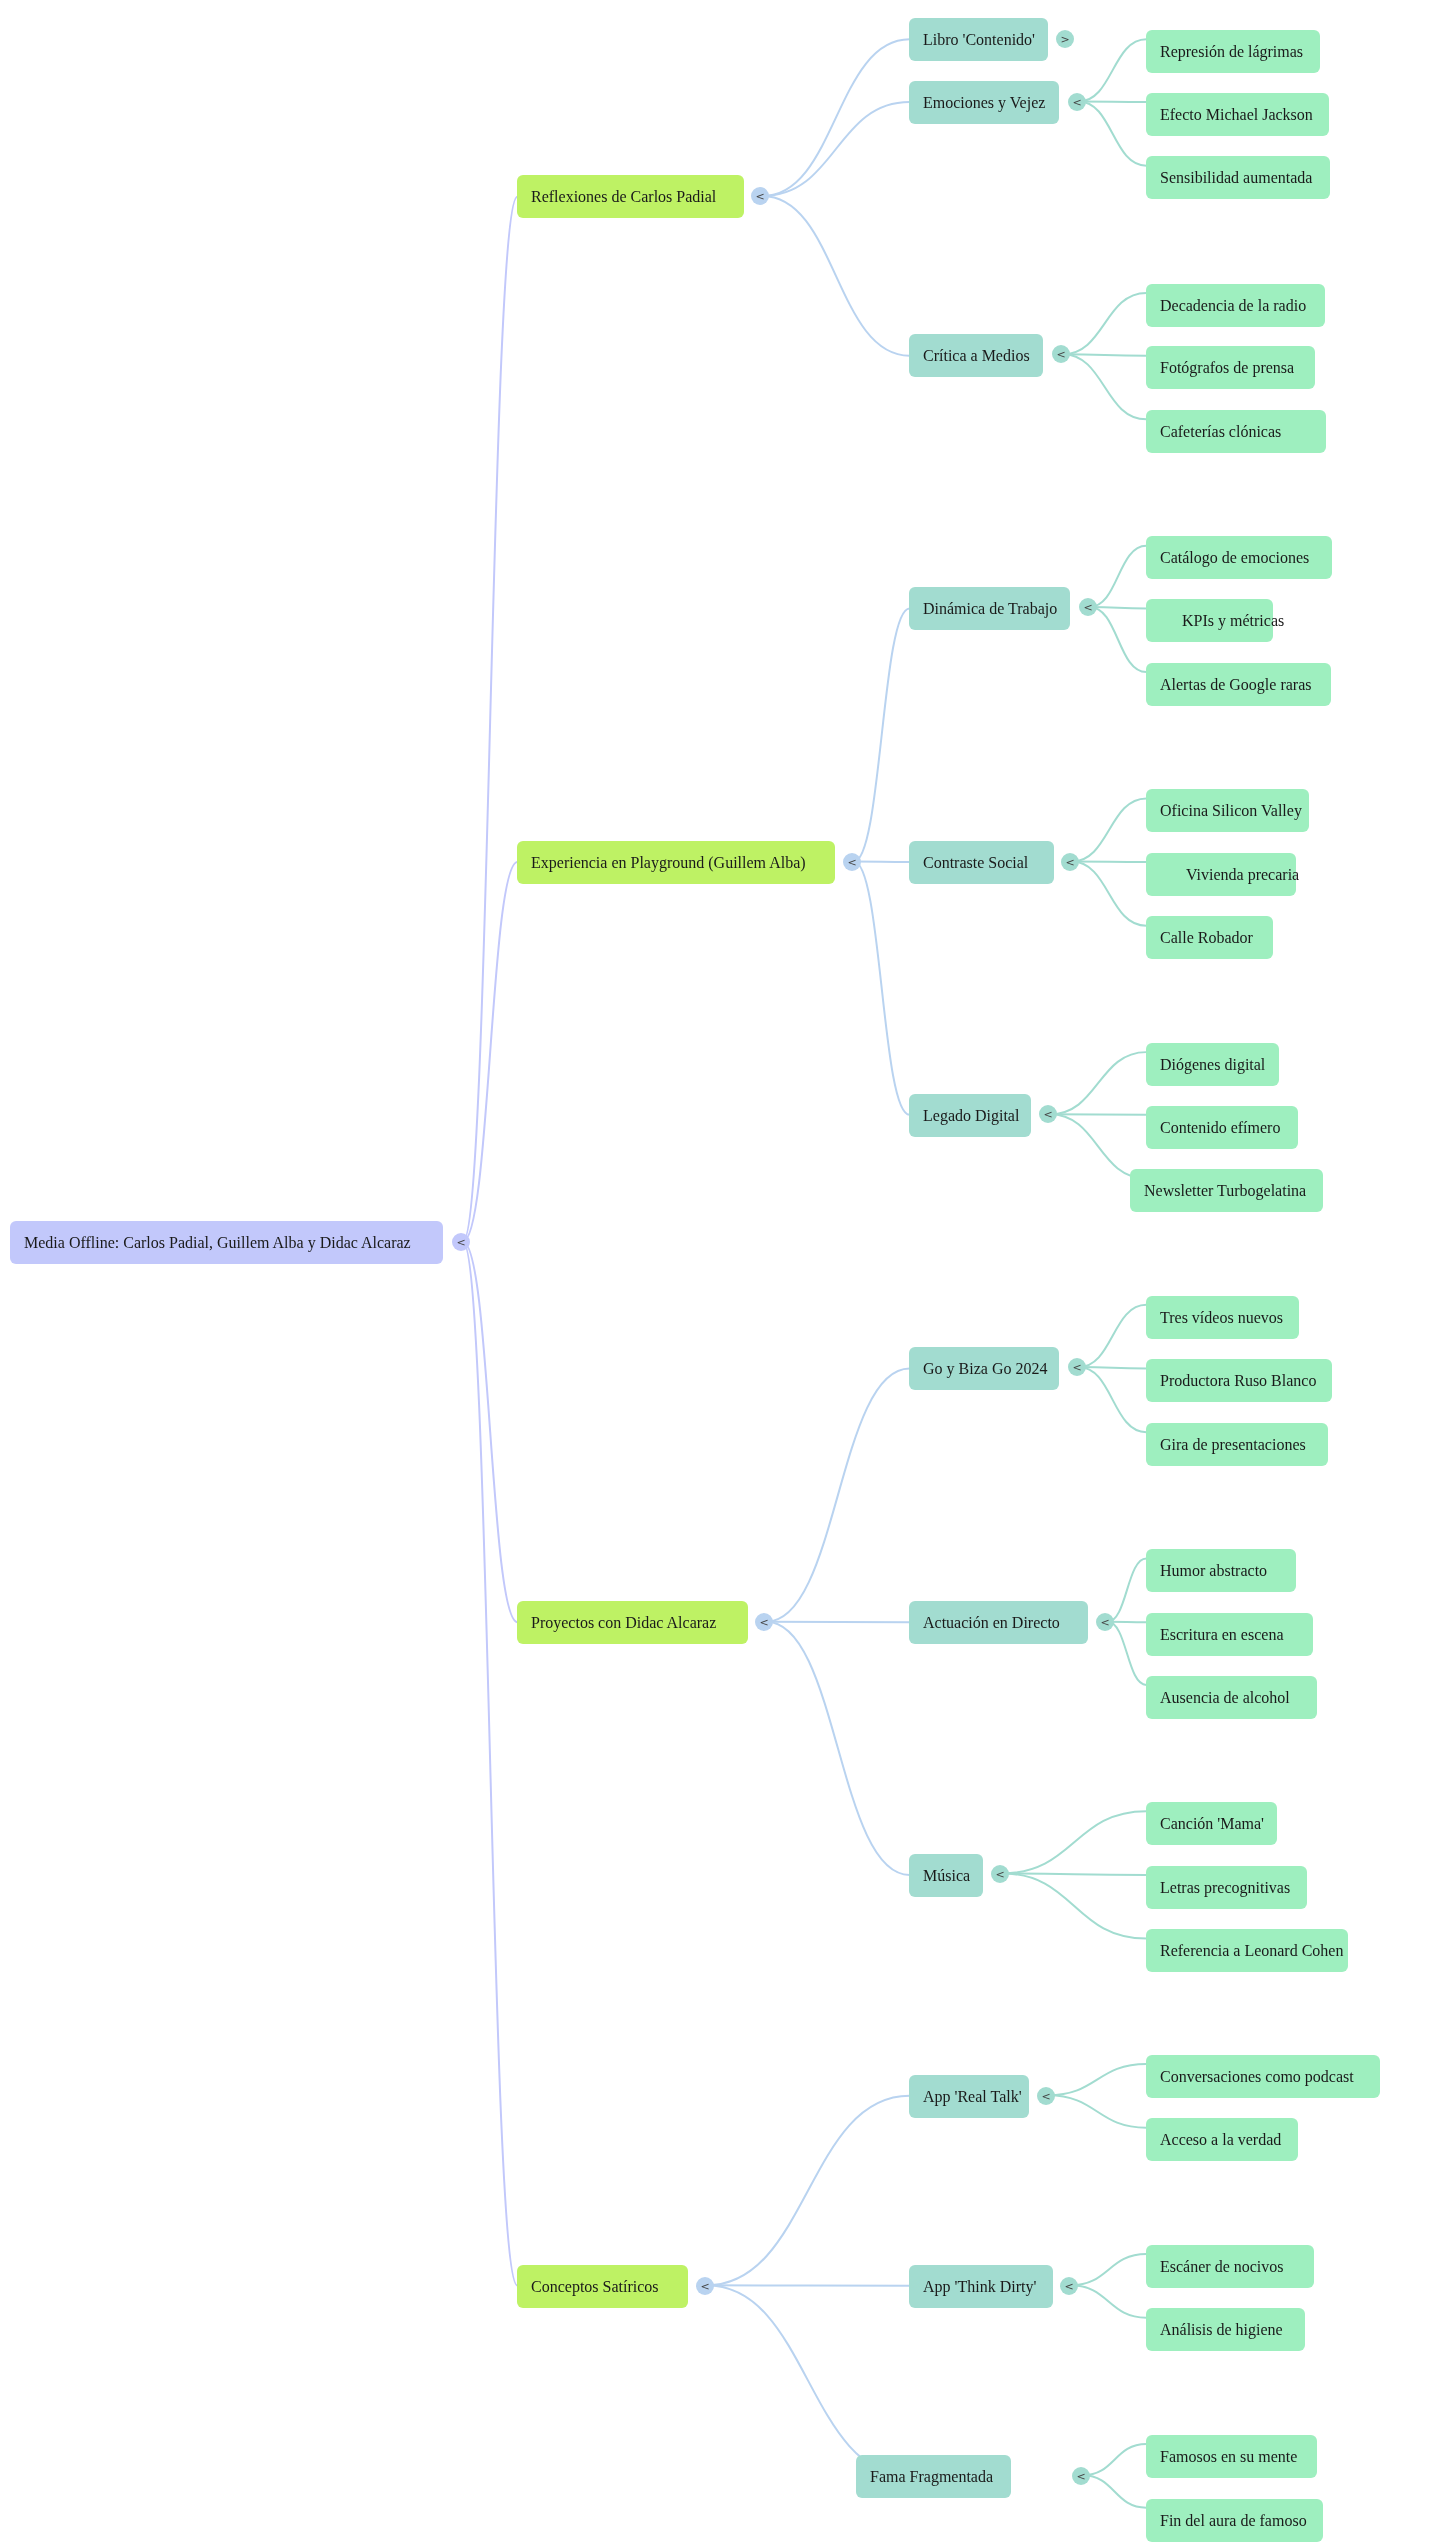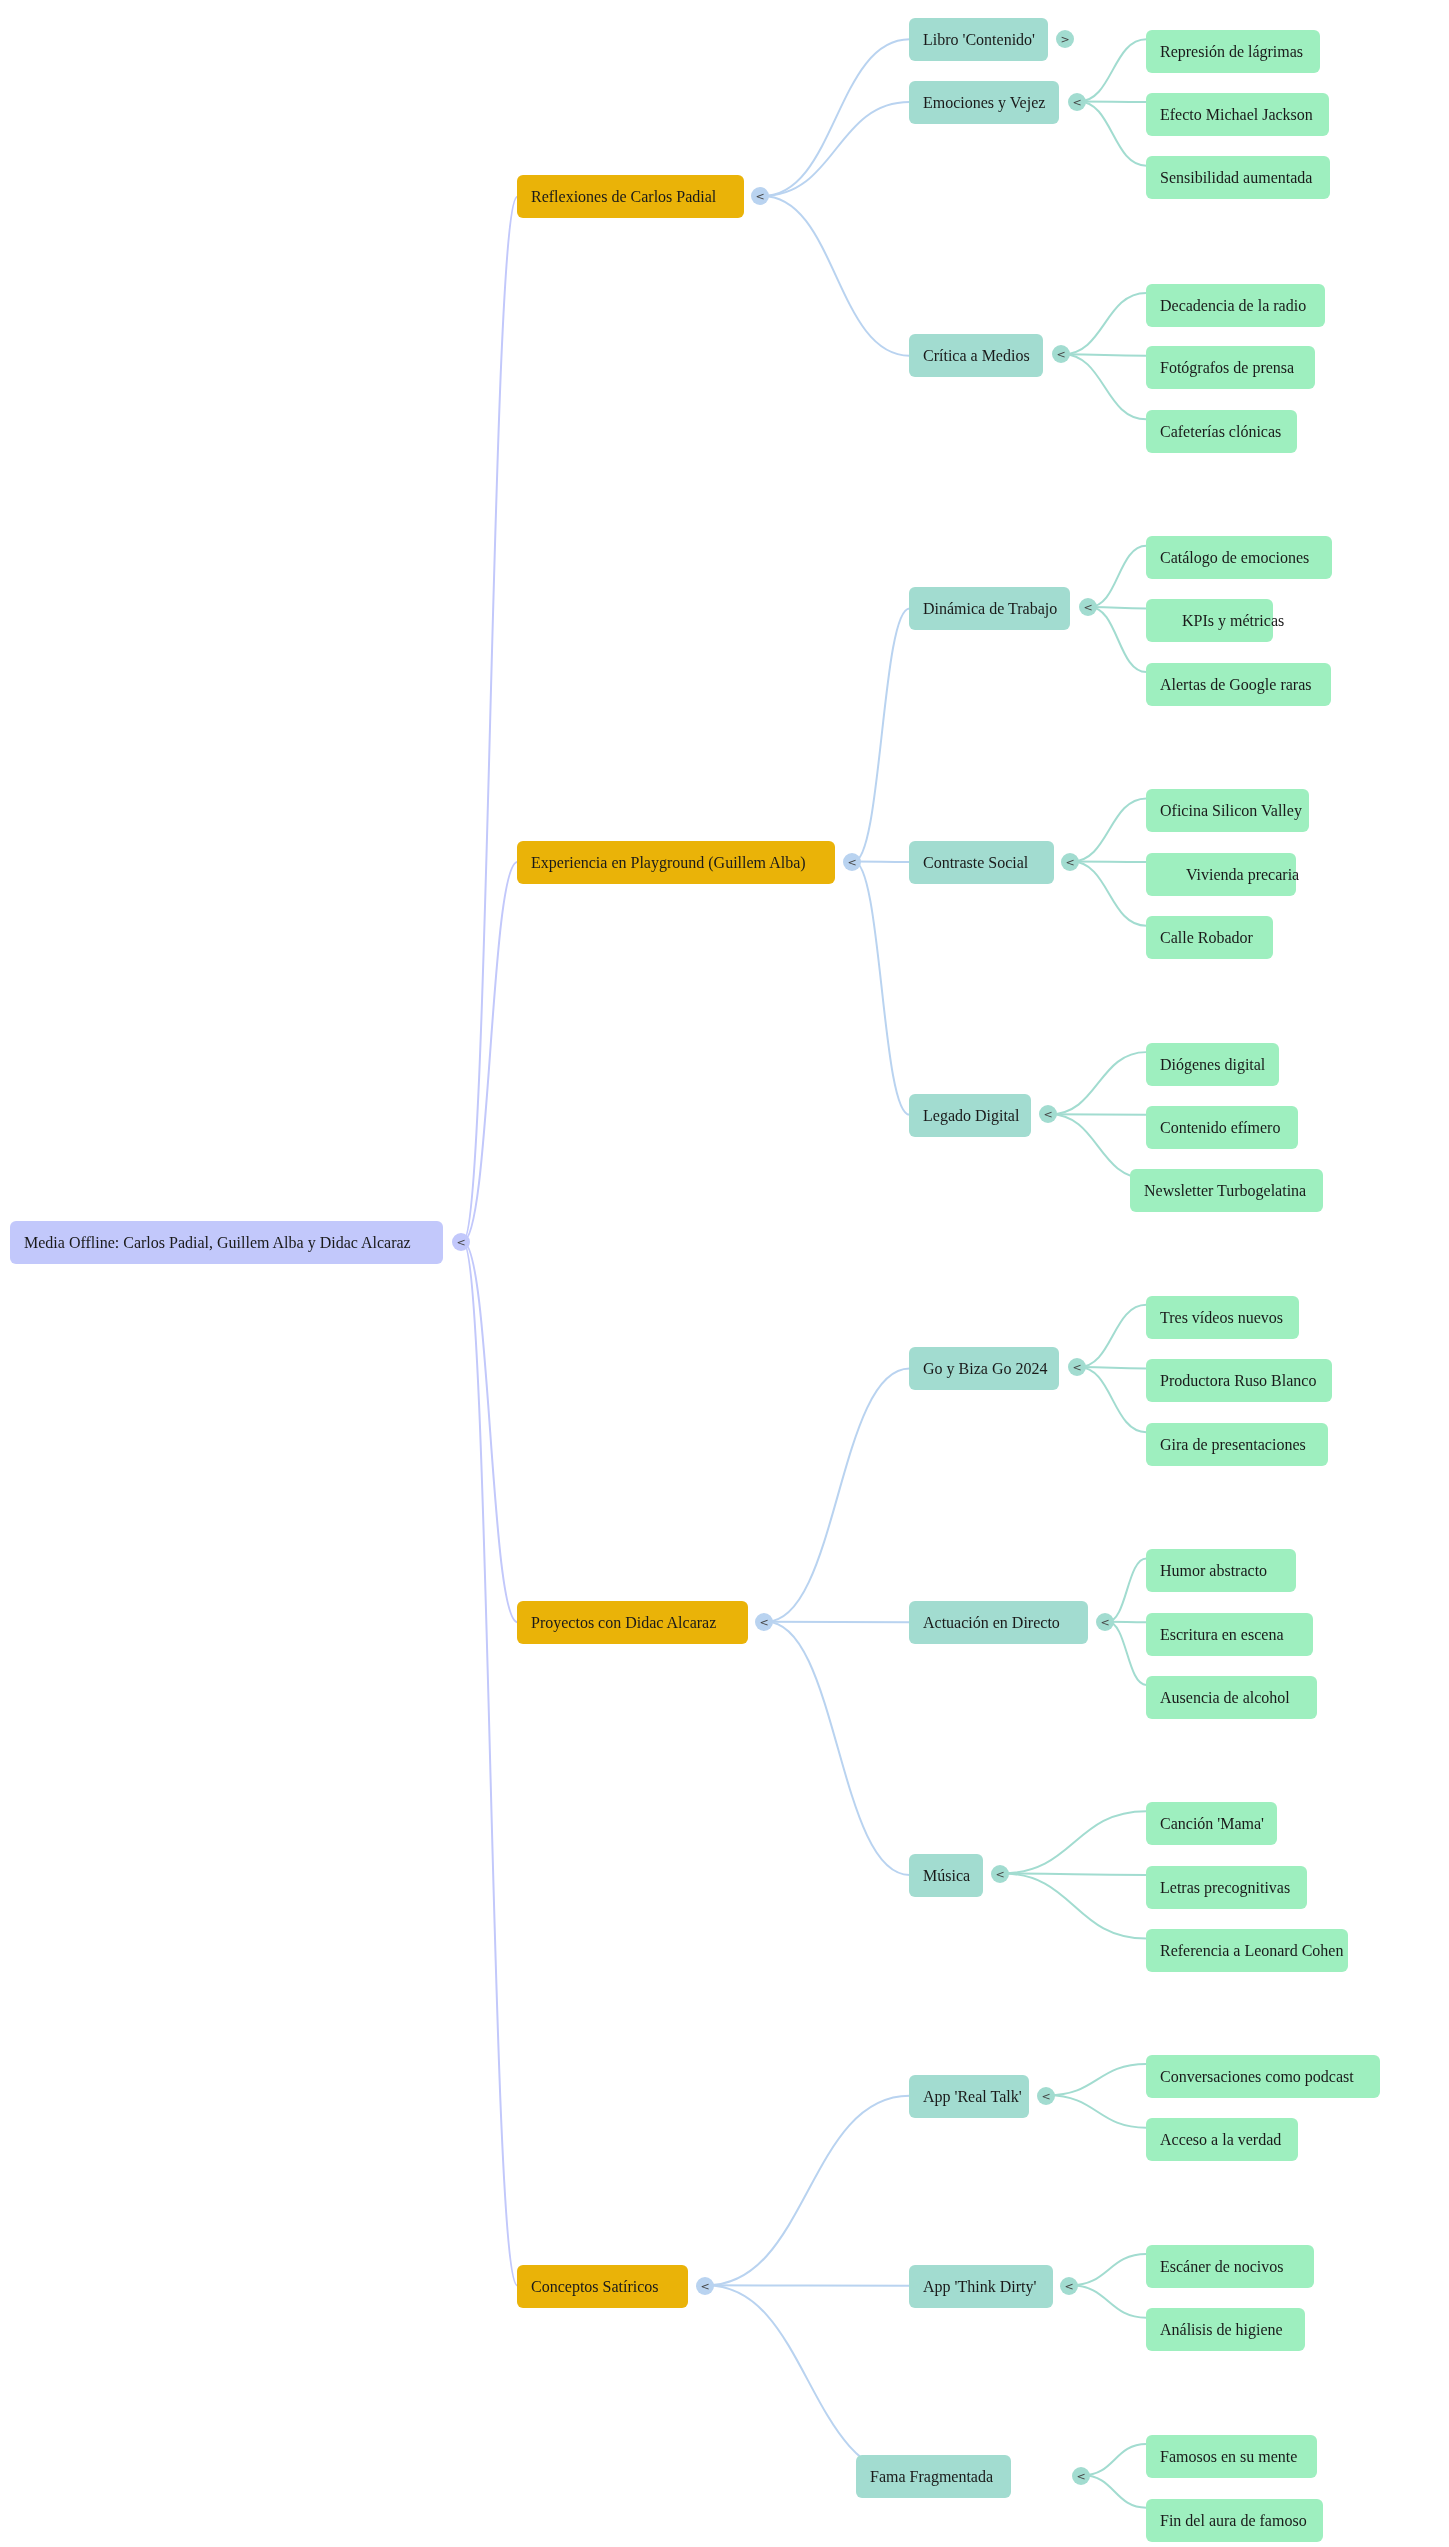--- a/index.html
+++ b/index.html
@@ -3,21 +3,21 @@
 <meta charset="utf-8">
 <style>
   html, body { margin: 0; padding: 0; background: #ffffff; }
   body { width: 1450px; height: 2547px; position: relative; overflow: hidden;
          font-family: "Liberation Serif", "DejaVu Serif", serif; }
   #links { position: absolute; left: 0; top: 0; width: 1450px; height: 2547px; }
   .node { position: absolute; height: 43px; border-radius: 6px; box-sizing: border-box;
           padding: 0 14px; display: flex; align-items: center; font-size: 16px; color: #1a1a1a;
           white-space: nowrap; cursor: pointer; }
   .root { background: #c2c8fb; }
-  .l1 { background: #eab308; }
+  .l1 { background: #bef264; }
   .l2 { background: #a2dcd0; }
   .l3 { background: #9eefbf; margin-top: 12px; }
   .toggle { position: absolute; width: 18px; height: 18px; border-radius: 50%;
             display: flex; align-items: center; justify-content: center;
             font-family: "DejaVu Sans", sans-serif; font-size: 11px; color: #444; cursor: pointer; }
   .toggle.root-t { background: #c2c8fb; }
   .toggle.l1-t { background: #b9d3f0; }
   .toggle.l2-t { background: #a2dcd0; }
 </style>
 </head>
@@ -166,21 +166,21 @@
 <div class="node l3" id="n-0-1-2" style="left:1146px; top:144px; width:184px;">
     <span>Sensibilidad aumentada</span>
   </div>
 
 <div class="node l3" id="n-0-2-0" style="left:1146px; top:272px; width:179px;">
     <span>Decadencia de la radio</span>
   </div>
 <div class="node l3" id="n-0-2-1" style="left:1146px; top:334px; width:169px;">
     <span>Fotógrafos de prensa</span>
   </div>
-<div class="node l3" id="n-0-2-2" style="left:1146px; top:398px; width:151px;">
+<div class="node l3" id="n-0-2-2" style="left:1146px; top:398px; width:180px;">
     <span>Cafeterías clónicas</span>
   </div>
 
 <div class="node l3" id="n-1-0-0" style="left:1146px; top:524px; width:186px;">
     <span>Catálogo de emociones</span>
   </div>
 <div class="node l3" id="n-1-0-1" style="left:1146px; top:587px; width:127px;padding-left:36px;">
     <span>KPIs y métricas</span>
   </div>
 <div class="node l3" id="n-1-0-2" style="left:1146px; top:651px; width:185px;">

